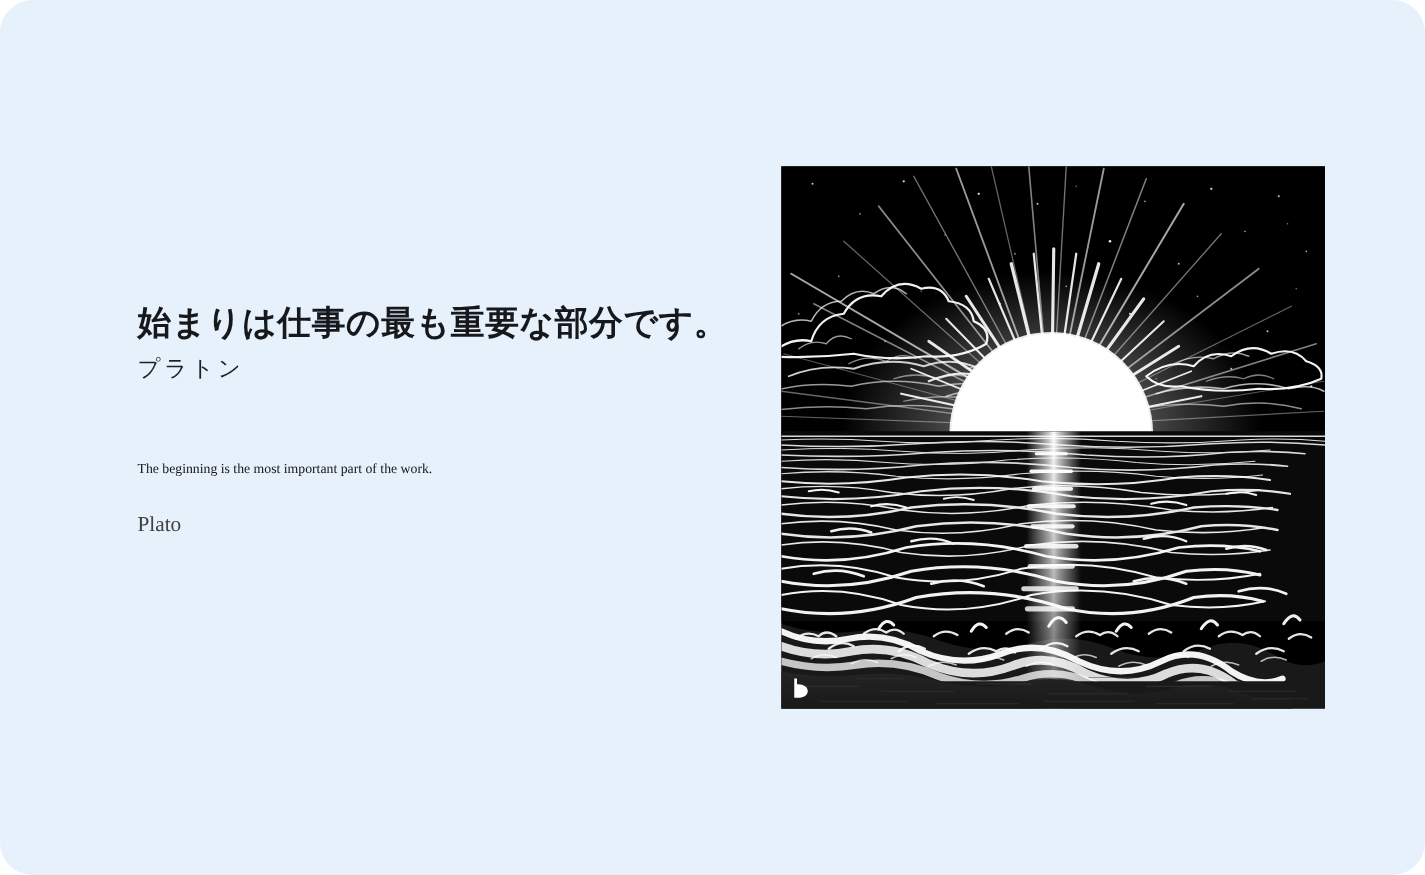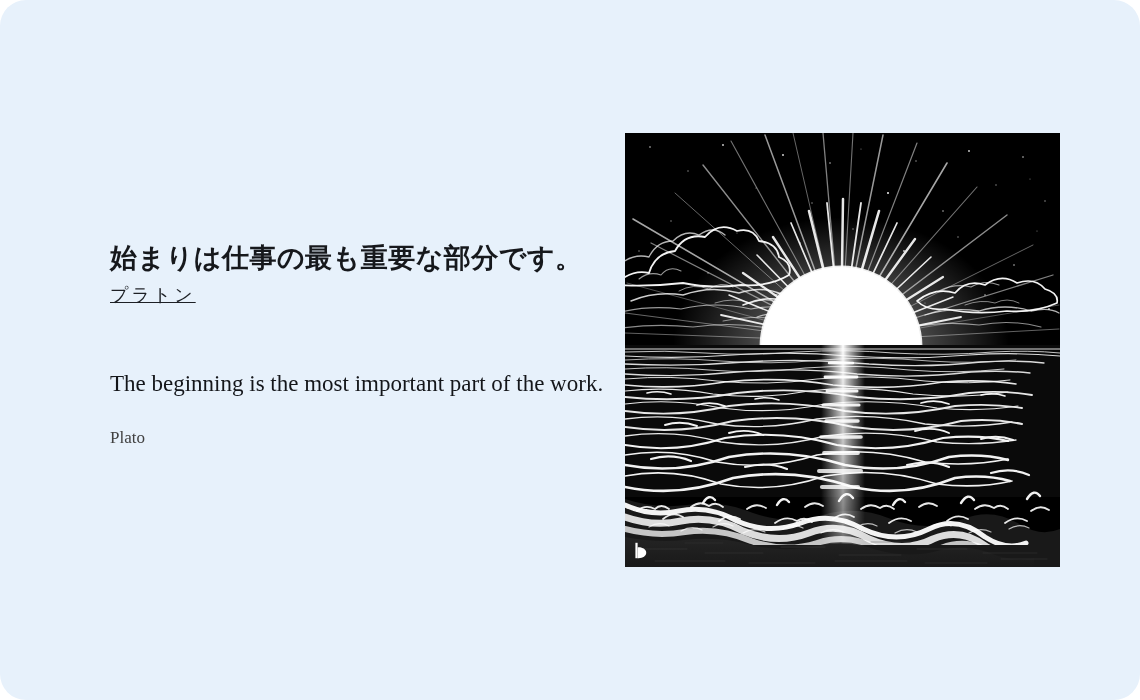--- a/index.html
+++ b/index.html
@@ -55,26 +55,25 @@
   }
 
   .author-ja {
     font-family: "Liberation Serif", "DejaVu Serif", serif;
     font-size: 18px;
     font-weight: 400;
     color: #1d2025;
     letter-spacing: 3px;
     margin: 0;
     line-height: 1.5;
-    text-decoration: underline;
   }
 
   .quote-en {
     font-family: "Liberation Serif", "DejaVu Serif", serif;
-    font-size: 23px;
+    font-size: 11px;
     font-weight: 400;
     color: #14161a;
     margin: 58px 0 0 0;
     line-height: 1.5;
     white-space: nowrap;
   }
 
   .author-en {
     font-family: "Liberation Serif", "DejaVu Serif", serif;
     font-size: 17px;

